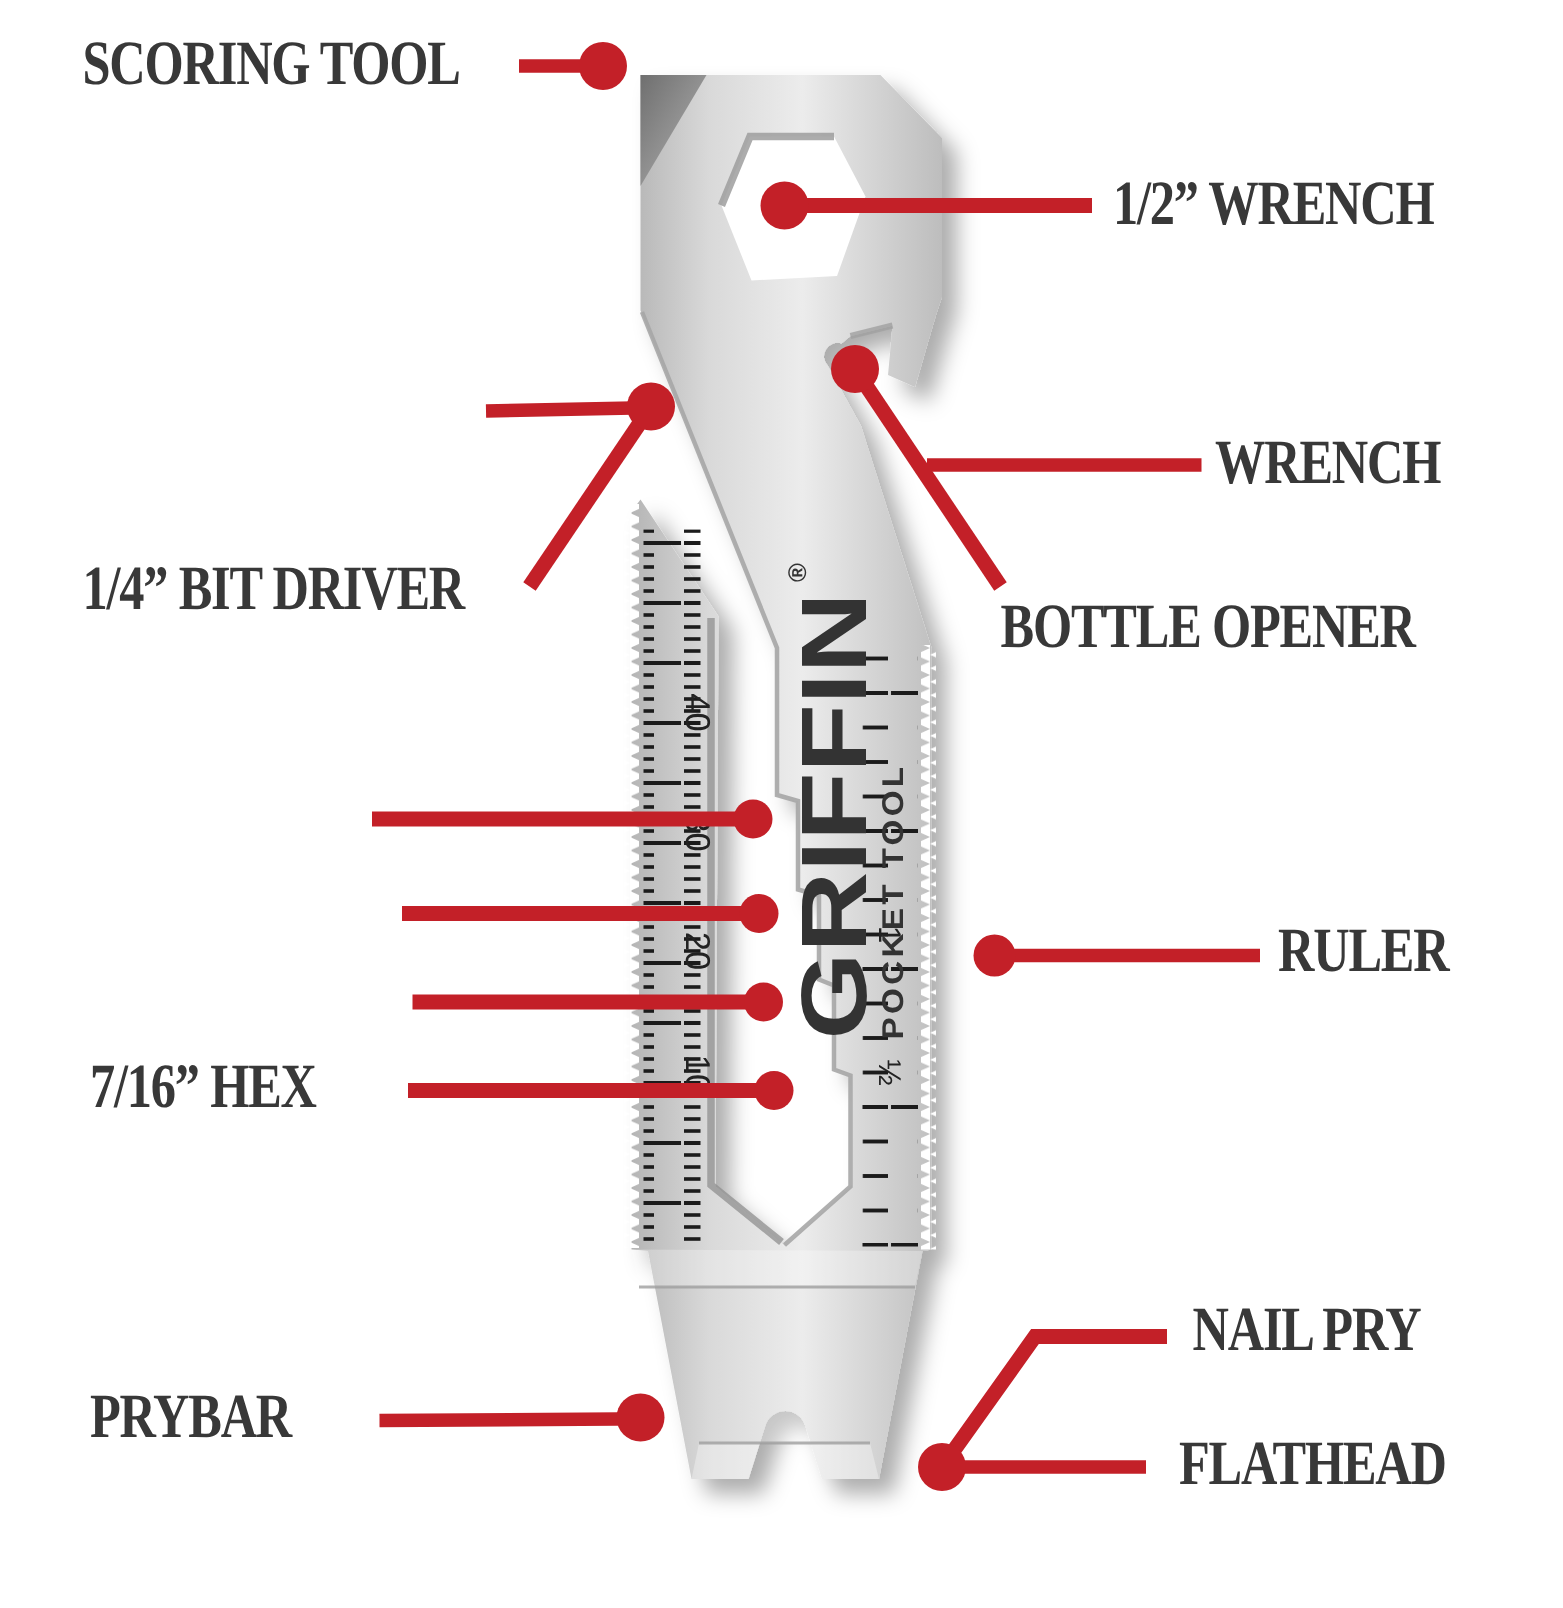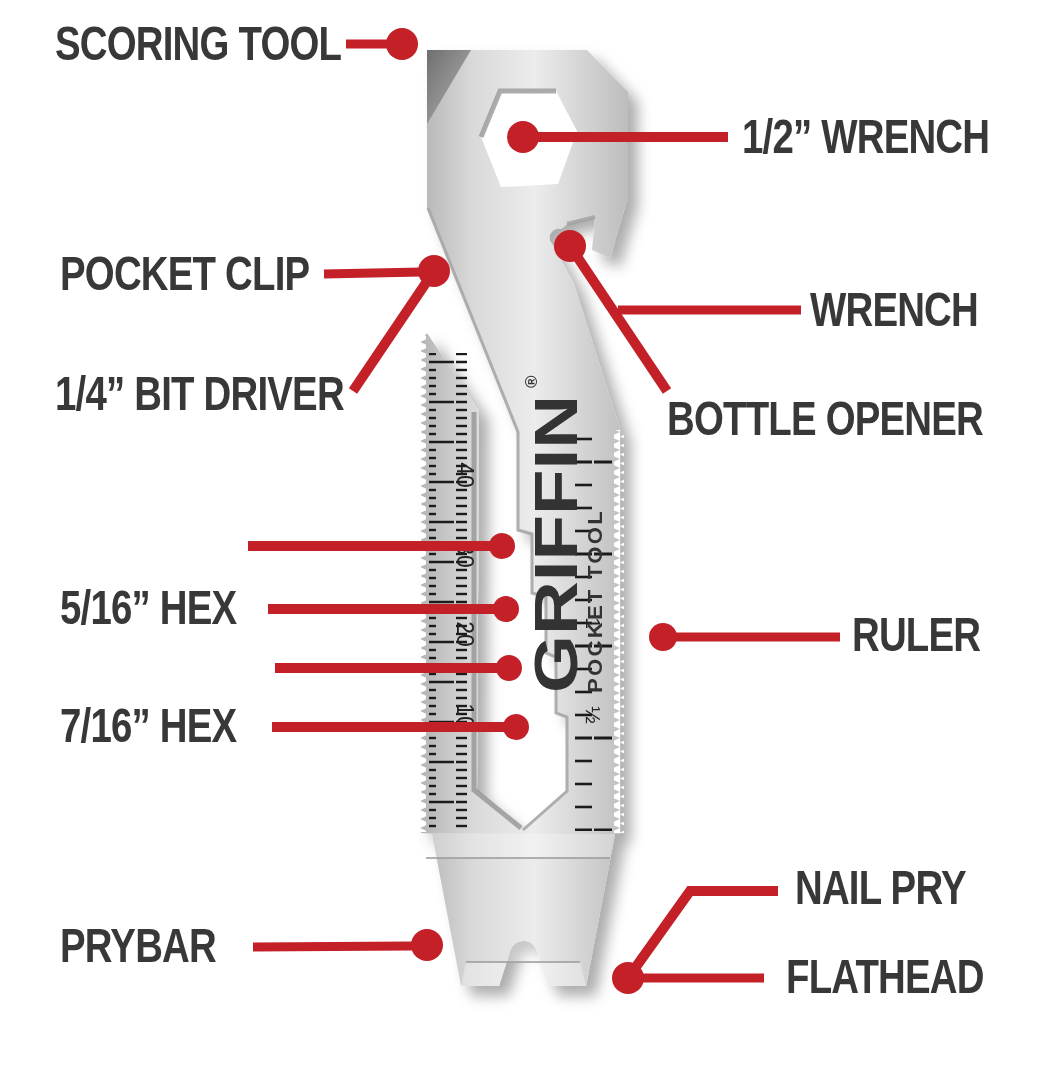--- a/index.html
+++ b/index.html
@@ -1,20 +1,20 @@
 <!DOCTYPE html>
 <html style="--accent: #c32028; --label: #383838;"><head>
 <meta charset="utf-8">
 <style>
   html,body{margin:0;padding:0;background:#fff;}
   .canvas{position:relative;width:1042px;height:1072px;background:#fff;overflow:hidden;
           font-family:"Liberation Sans",sans-serif;}
-  .lbl{position:absolute;height:52px;display:flex;align-items:flex-end;
-       color:var(--label,#383838);font-weight:bold;font-size:48px;letter-spacing:-1px;
-       white-space:nowrap;}
+  .lbl{position:absolute;height:52px;display:flex;align-items:flex-start;
+       color:var(--label,#383838);font-weight:bold;font-size:42px;letter-spacing:-1px;
+       white-space:nowrap;font-family:Liberation Serif, serif;}
   .cond{display:inline-block;transform:scaleX(.8);transform-origin:0 50%;}
   svg{position:absolute;left:0;top:0;}
   .c-line{stroke:var(--accent,#c32028);fill:none;}
   .c-dot{fill:var(--accent,#c32028);}
   .tick{stroke:#1b1b1b;}
   .rnum{fill:#222222;font-family:"Liberation Sans",sans-serif;}
   .logo{fill:#333333;font-family:"Liberation Sans",sans-serif;font-weight:bold;}
 </style>
 </head>
 <body>
@@ -148,34 +148,28 @@
       </g>
     </g>
   </svg>
 
   <div class="lbl" style="left:55px;top:19px">
       <span class="cond">SCORING TOOL</span>
     </div>
   <div class="lbl" style="left:742px;top:112px">
       <span class="cond">1/2” WRENCH</span>
     </div>
-  <div class="lbl" style="left:60px;top:249px">
-      <span class="cond">POCKET CLIP</span>
-    </div>
   <div class="lbl" style="left:55px;top:369px">
       <span class="cond">1/4” BIT DRIVER</span>
     </div>
   <div class="lbl" style="left:810px;top:285px">
       <span class="cond">WRENCH</span>
     </div>
   <div class="lbl" style="left:667px;top:394px">
       <span class="cond">BOTTLE OPENER</span>
-    </div>
-  <div class="lbl" style="left:60px;top:583px">
-      <span class="cond">5/16” HEX</span>
     </div>
   <div class="lbl" style="left:60px;top:701px">
       <span class="cond">7/16” HEX</span>
     </div>
   <div class="lbl" style="left:852px;top:610px">
       <span class="cond">RULER</span>
     </div>
   <div class="lbl" style="left:795px;top:863px">
       <span class="cond">NAIL PRY</span>
     </div>

